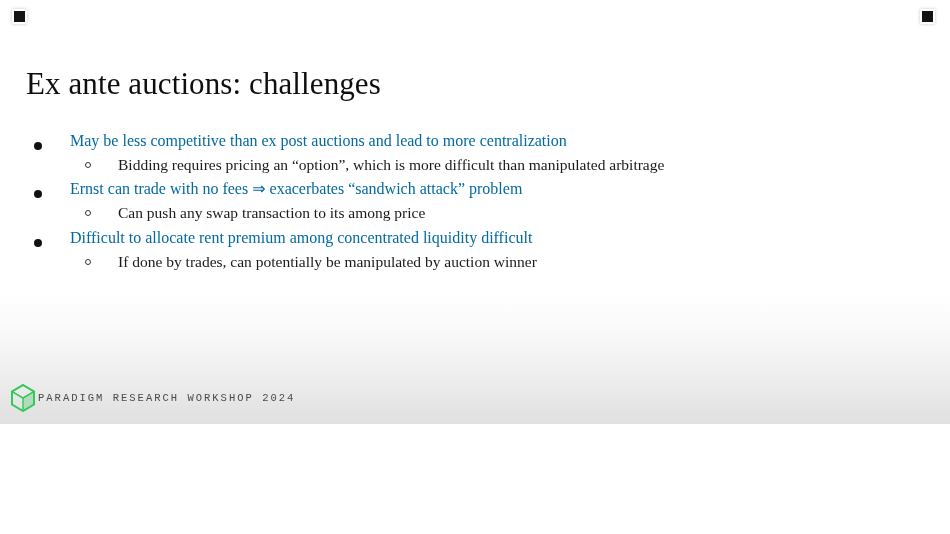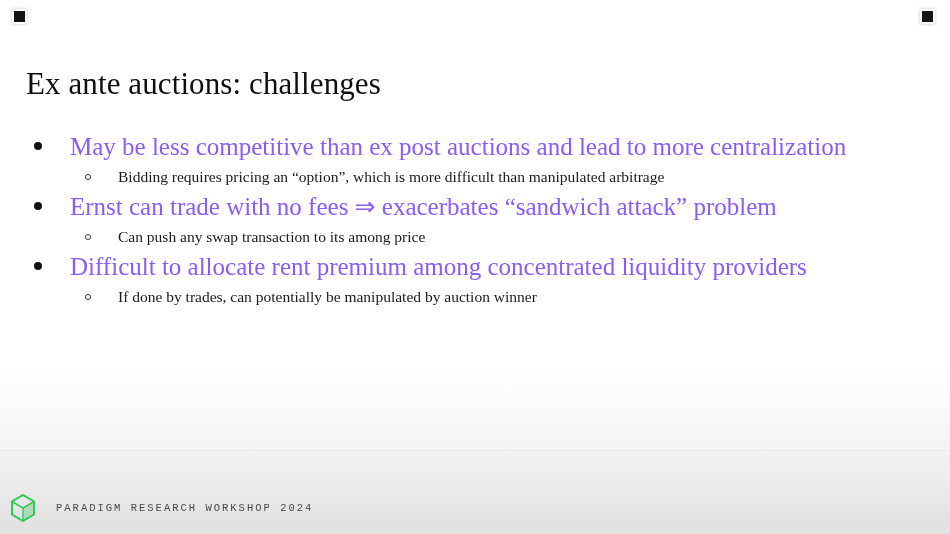--- a/index.html
+++ b/index.html
@@ -8,21 +8,21 @@
     padding: 0;
     background: #ffffff;
   }
   body {
     font-family: "Liberation Serif", serif;
   }
 
   #slide {
     position: relative;
     width: 950px;
-    height: 534px;
+    height: 424px;
     overflow: hidden;
     background: #ffffff;
     text-decoration: underline;
   }
 
   
   .slide-gradient {
     position: absolute;
     left: 0;
     right: 0;
@@ -75,23 +75,23 @@
     left: 0;
     top: 131px;
     right: 20px;
   }
 
   
   .b1 {
     position: relative;
     padding-left: 70px;
     margin-bottom: 2px;
-    font-size: 25px;
+    font-size: 16px;
     line-height: 1.30;
-    color: #8b5cf6;
+    color: #0369a1;
     font-family: "Liberation Serif", serif;
   }
   .b1 > .marker {
     position: absolute;
     left: 34px;
     top: 11px;
     width: 8px;
     height: 8px;
     border-radius: 50%;
     background: #111111;
@@ -131,21 +131,21 @@
     top: 450px;
     height: 1px;
     background: rgba(0,0,0,0.045);
   }
   .footer {
     position: absolute;
     left: 10px;
     bottom: 12px;
     display: flex;
     align-items: center;
-    gap: 20px;
+    gap: 2px;
   }
   .footer-logo {
     width: 26px;
     height: 28px;
     display: block;
   }
   .footer-text {
     font-family: "Liberation Mono", "DejaVu Sans Mono", monospace;
     font-size: 10.5px;
     letter-spacing: 2.0px;
@@ -187,21 +187,21 @@
         </div>
         <div class="b2">
           <span class="marker"></span>
           <span>Can push any swap transaction to its among price</span>
         </div>
       </div>
 
       <div class="group">
         <div class="b1">
           <span class="marker"></span>
-          <span>Difficult to allocate rent premium among concentrated liquidity providers</span>
+          <span>Difficult to allocate rent premium among concentrated liquidity difficult</span>
         </div>
         <div class="b2">
           <span class="marker"></span>
           <span>If done by trades, can potentially be manipulated by auction winner</span>
         </div>
       </div>
 
     </div>
 
     <div class="footer-rule"></div>

